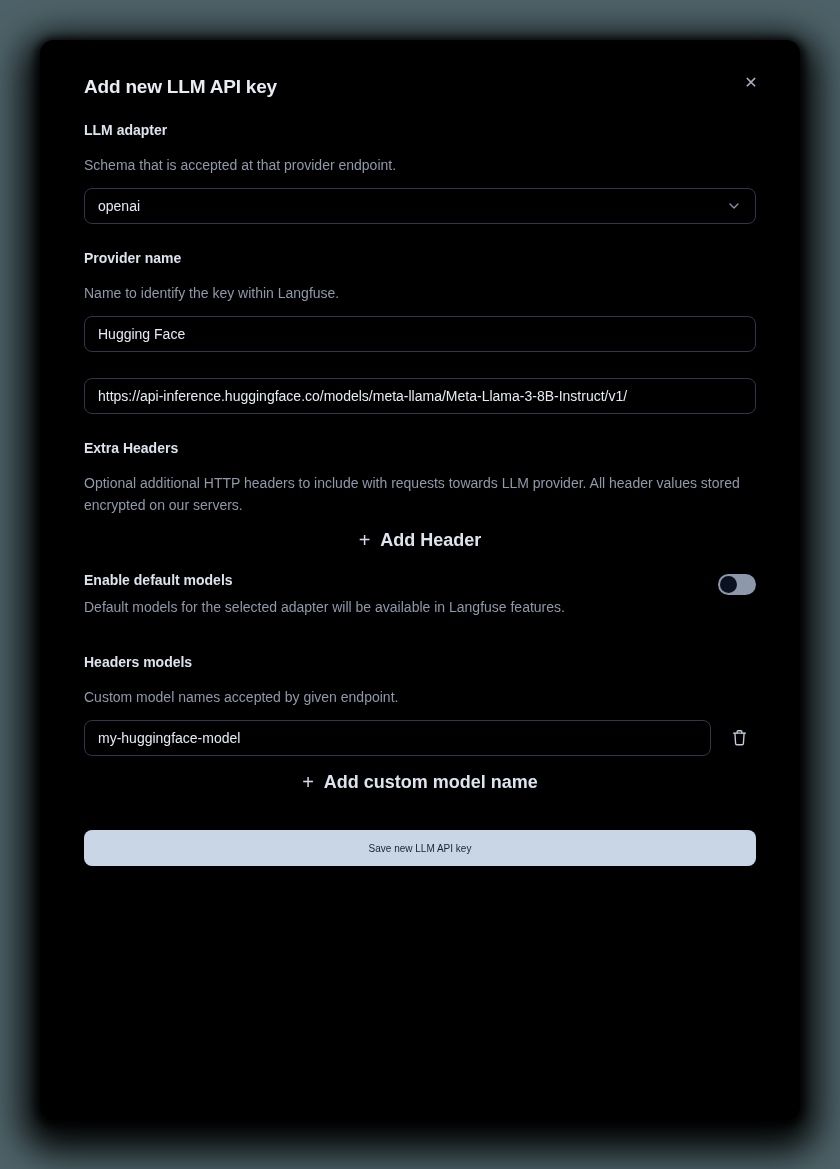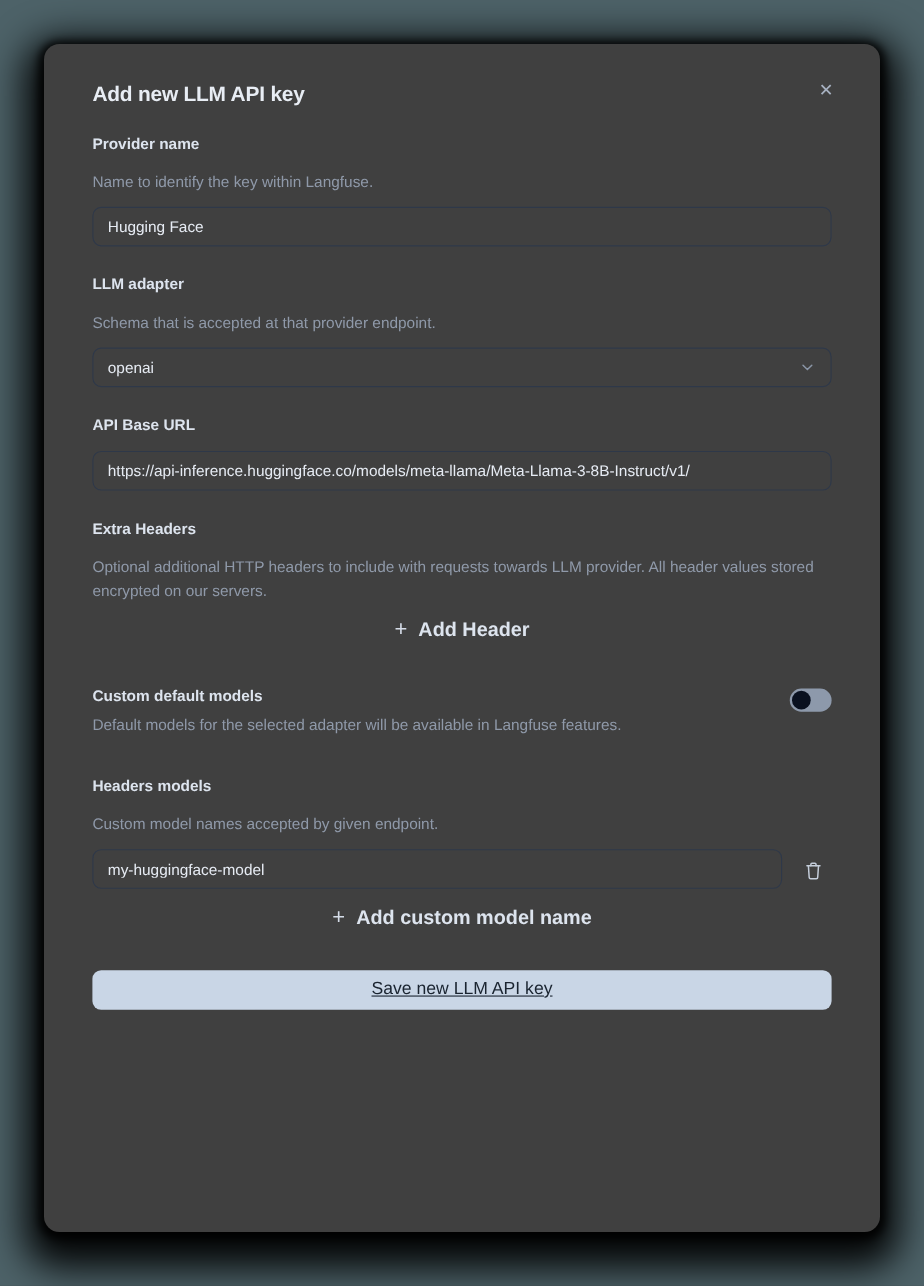--- a/index.html
+++ b/index.html
@@ -9,21 +9,21 @@
     font-family: "Liberation Sans", "DejaVu Sans", sans-serif;
     position: relative;
     overflow: hidden;
   }
   .dialog {
     position: absolute;
     left: 40px;
     top: 40px;
     width: 760px;
     height: 1080px;
-    background: #404040;
+    background: #000000;
     border-radius: 14px;
     box-shadow: 0 14px 34px 18px rgba(0,0,0,0.94), 0 2px 8px 4px rgba(0,0,0,0.85);
     padding: 36px 44px 20px 44px;
     overflow: hidden;
   }
   .dialog-header { position: relative; margin-bottom: 24px; }
   .dialog-title {
     font-size: 19px;
     line-height: 22px;
     font-weight: 700;
@@ -104,21 +104,21 @@
     font-size: 20px;
     font-weight: 400;
     color: #d5dce8;
     line-height: 20px;
   }
   .add-row .add-label {
     font-size: 18px;
     font-weight: 700;
     color: #dde4ee;
   }
-  .field-extra { margin-bottom: 40px; }
+  .field-extra { margin-bottom: 20px; }
   .switch-field {
     display: flex;
     align-items: flex-start;
     justify-content: space-between;
     margin-bottom: 36px;
   }
   .switch-field .field-label { margin-bottom: 8px; }
   .switch-field .field-desc { margin-bottom: 0; }
   .toggle {
     flex: none;
@@ -133,21 +133,21 @@
   }
   .toggle-thumb {
     position: absolute;
     left: 2px;
     top: 2px;
     width: 17px;
     height: 17px;
     border-radius: 50%;
     background: #0a1120;
   }
-  .custom-row { display: flex; align-items: flex-end; }
+  .custom-row { display: flex; align-items: flex-start; }
   .custom-row .text-input { flex: 1; }
   .icon-btn {
     flex: none;
     width: 34px;
     height: 34px;
     margin-left: 11px;
     background: transparent;
     border: none;
     display: flex;
     align-items: center;
@@ -156,74 +156,72 @@
   }
   .save-btn {
     display: block;
     width: 100%;
     height: 36px;
     margin-top: 36px;
     background: #c9d6e6;
     color: #1a2430;
     border: none;
     border-radius: 8px;
-    font-size: 16px;
+    font-size: 10px;
     font-weight: 500;
     cursor: pointer;
     font-family: "Liberation Sans", "DejaVu Sans", sans-serif;
-    text-decoration: underline;
   }
 </style>
 </head>
 <body>
 
 <div class="dialog">
 
   <div class="dialog-header">
     <h2 class="dialog-title">Add new LLM API key</h2>
     <button class="close-btn">✕</button>
-  </div>
-
-  <div class="field">
-    <span class="field-label">Provider name</span>
-    <div class="field-desc">Name to identify the key within Langfuse.</div>
-    <input class="text-input" type="text" value="Hugging Face" style="">
   </div>
 
   <div class="field">
     <span class="field-label">LLM adapter</span>
     <div class="field-desc">Schema that is accepted at that provider endpoint.</div>
     <div class="select-control">
       <span>openai</span>
       <span style="display:flex;">
         <svg width="16" height="16" viewBox="0 0 24 24" fill="none" stroke="#8a95a6" stroke-width="2" stroke-linecap="round" stroke-linejoin="round">
             <polyline points="6 9 12 15 18 9"></polyline>
           </svg>
       </span>
     </div>
   </div>
 
   <div class="field">
-    <span class="field-label">API Base URL</span>
+    <span class="field-label">Provider name</span>
+    <div class="field-desc">Name to identify the key within Langfuse.</div>
+    <input class="text-input" type="text" value="Hugging Face" style="">
+  </div>
+
+  <div class="field">
     <input class="text-input" type="text" value="https://api-inference.huggingface.co/models/meta-llama/Meta-Llama-3-8B-Instruct/v1/" style="">
   </div>
 
 
   <div class="field field-extra">
     <span class="field-label">Extra Headers</span>
     <div class="field-desc">Optional additional HTTP headers to include with requests towards LLM provider. All header values stored encrypted on our servers.</div>
     <button class="add-row">
       <span class="plus">+</span>
       <span class="add-label">Add Header</span>
     </button>
   </div>
 
   <div class="switch-field">
     <div>
-      <span class="field-label">Custom default models</span>
+      <span class="field-label">Enable default models</span>
       <div class="field-desc">Default models for the selected adapter will be available in Langfuse features.</div>
     </div>
     <button class="toggle" aria-checked="false">
       <span class="toggle-thumb"></span>
     </button>
   </div>
 
   <div class="field">
     <span class="field-label">Headers models</span>
     <div class="field-desc">Custom model names accepted by given endpoint.</div>

